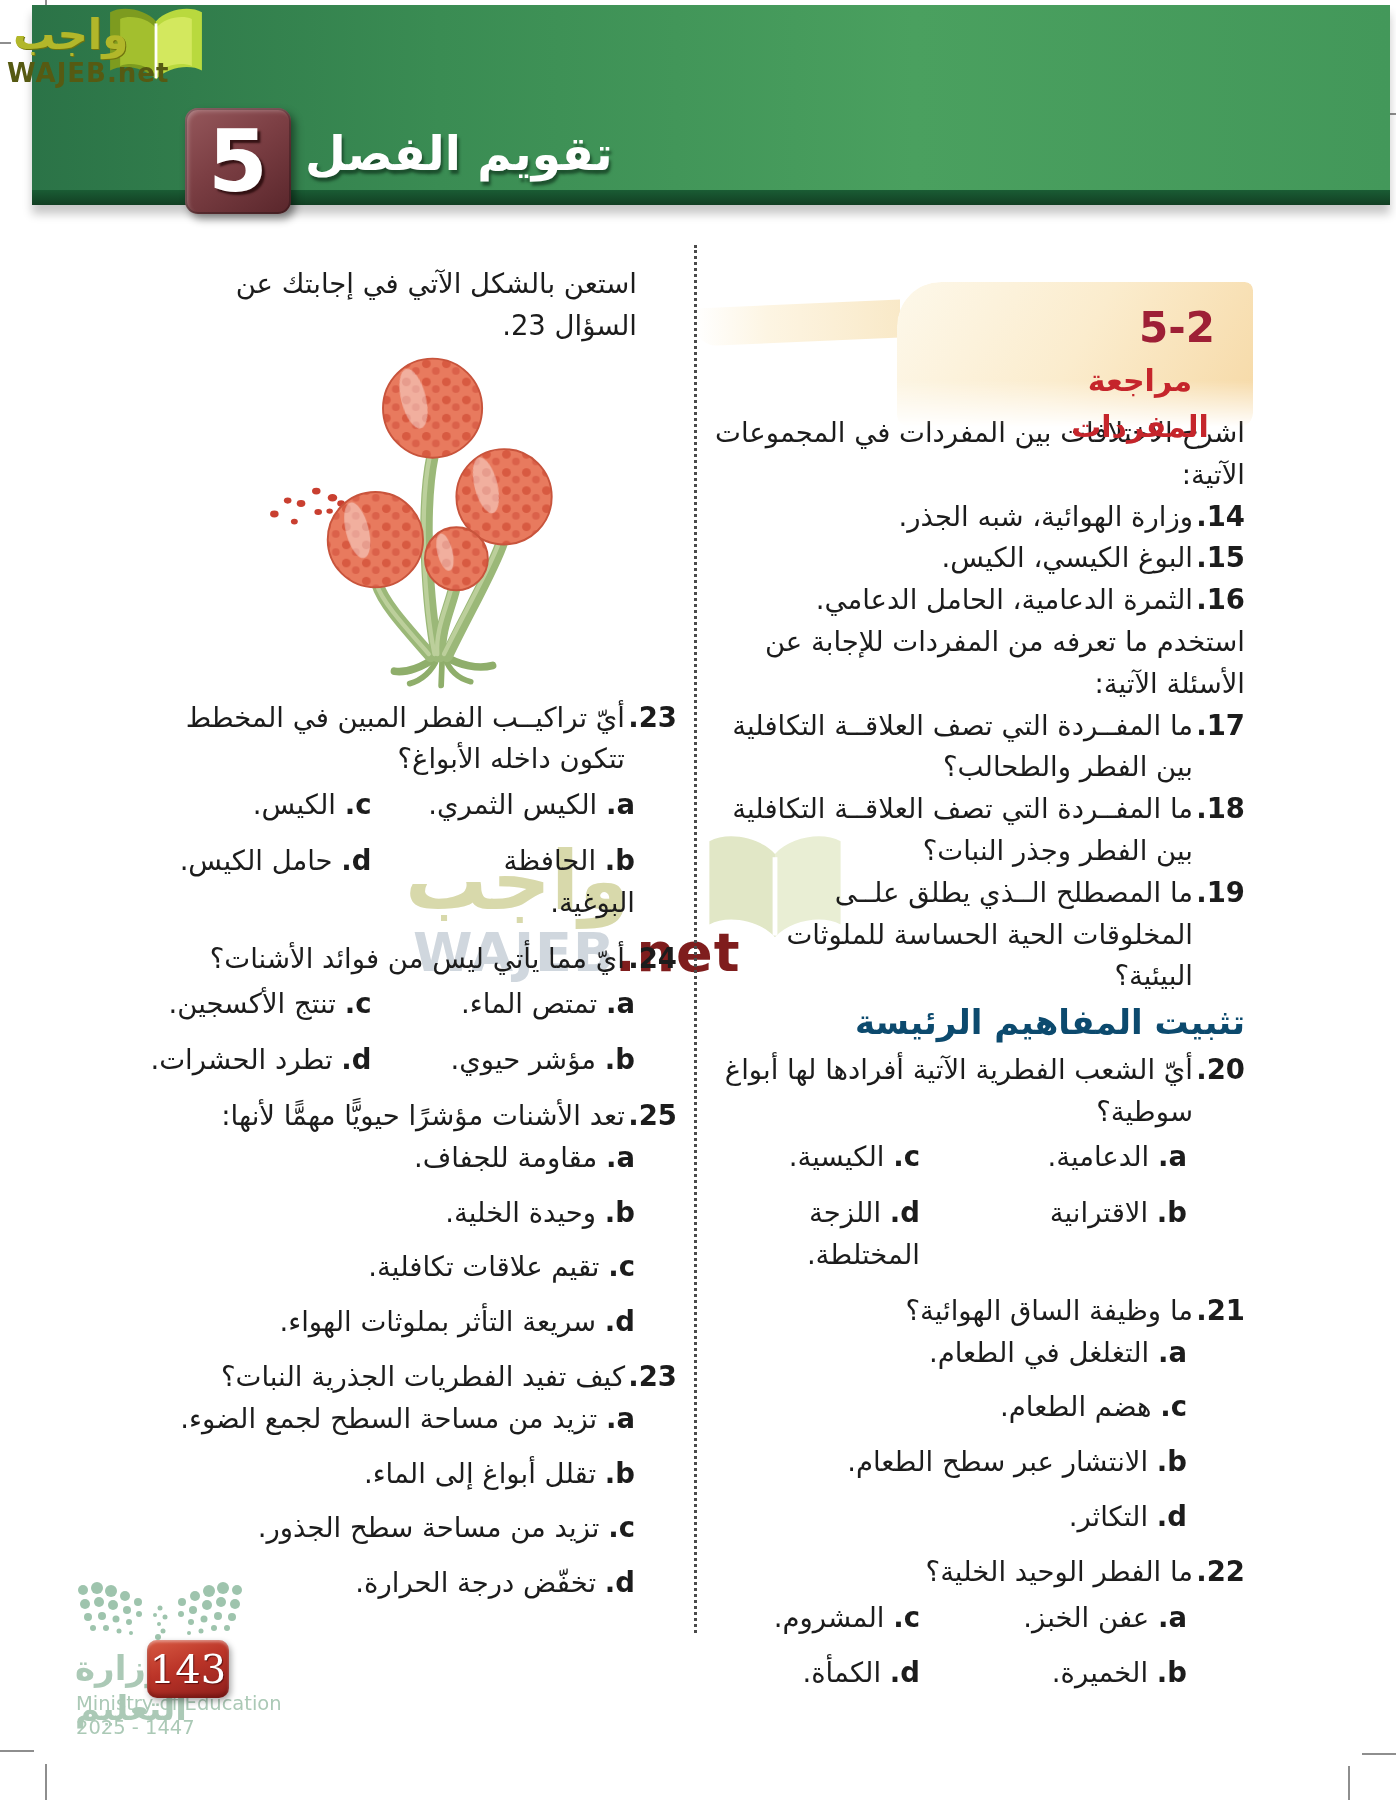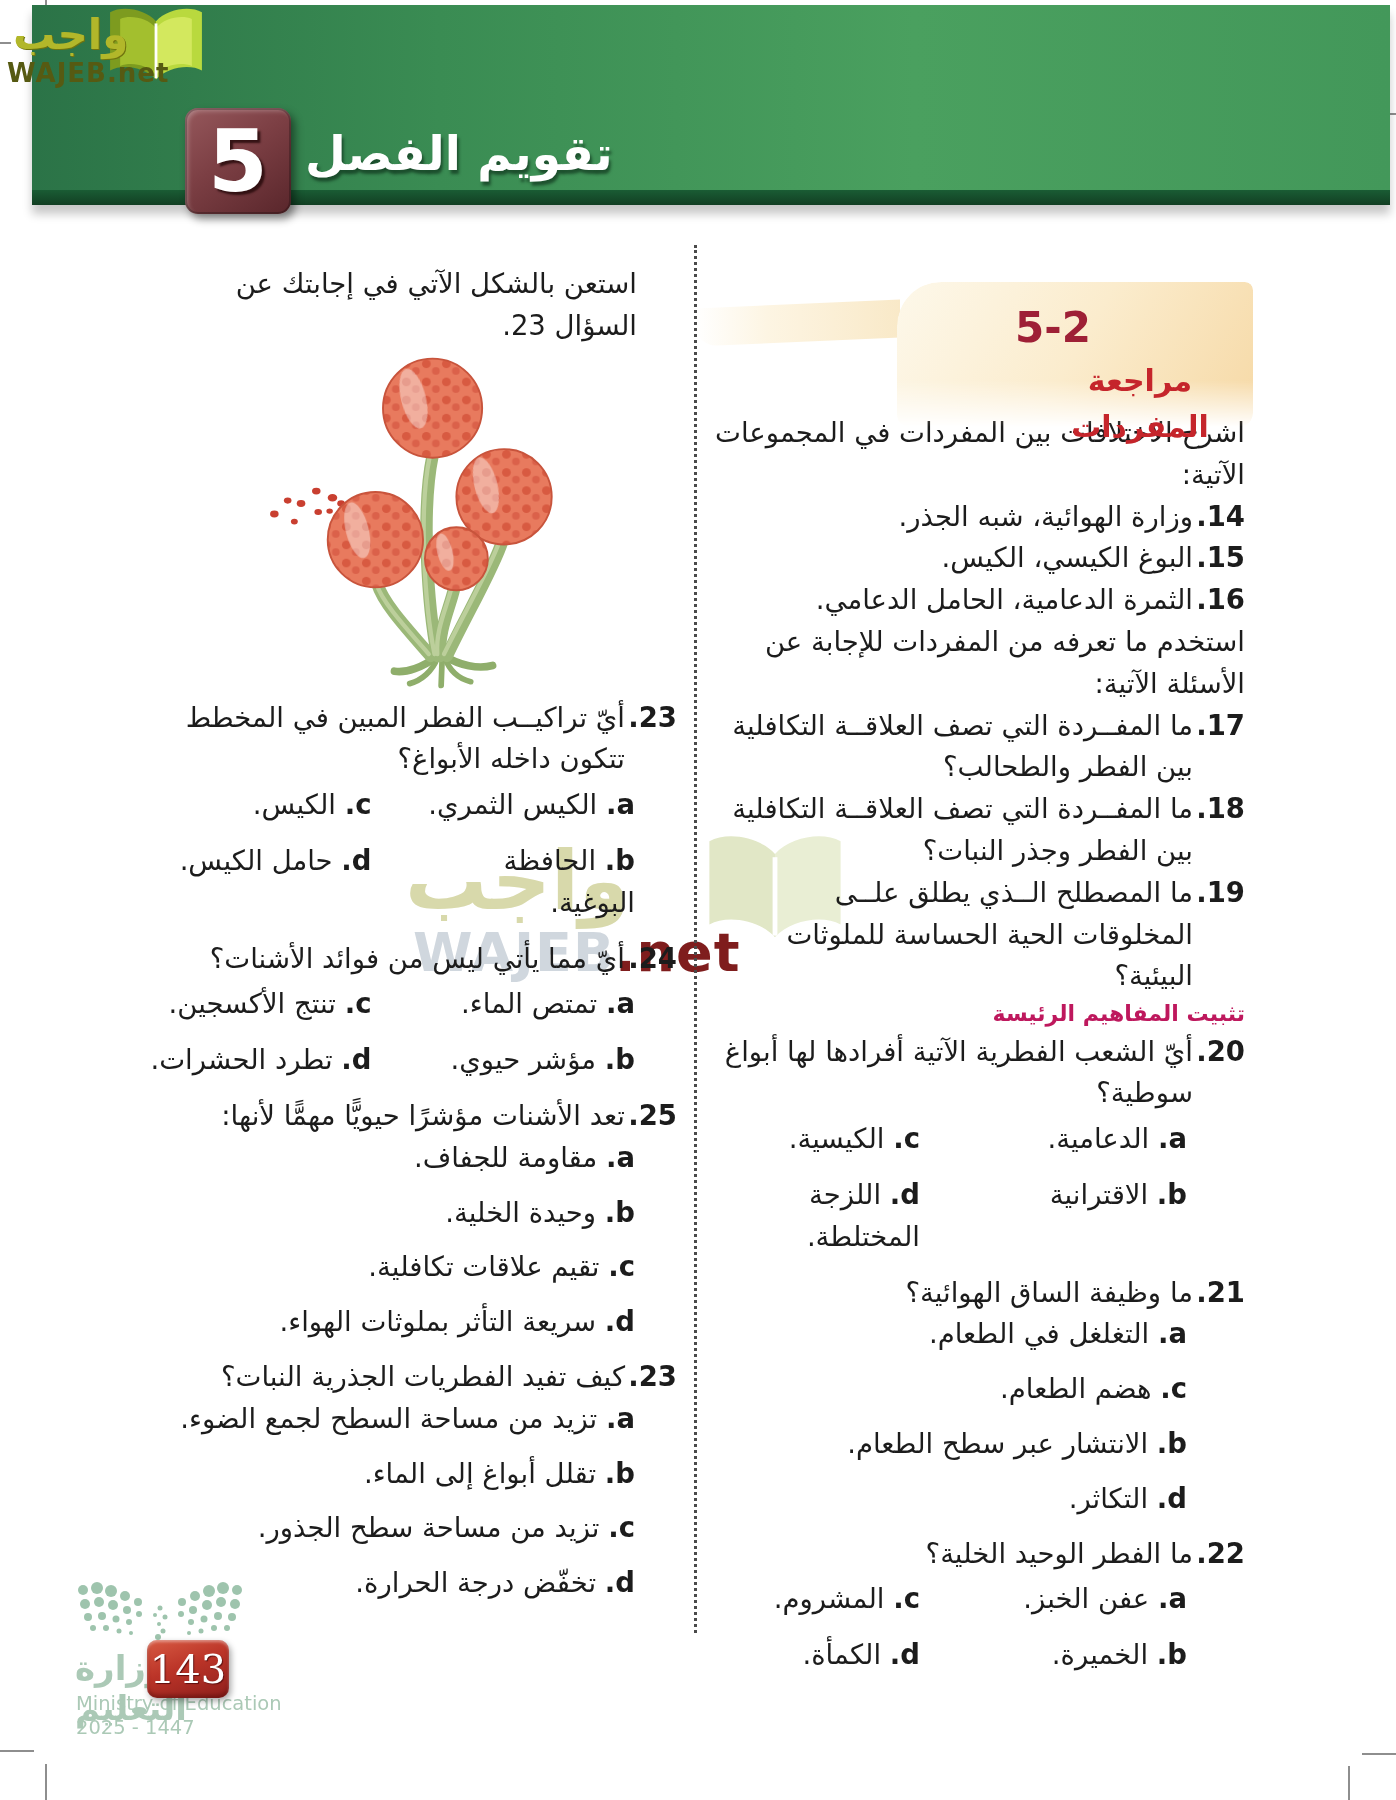--- a/index.html
+++ b/index.html
@@ -53,26 +53,26 @@
   
   .tabwrap{position:relative;height:130px;}
   .tab-main{position:absolute;right:-8px;top:0;width:356px;height:145px;
           background:linear-gradient(120deg,#fdf8ea 0%,#fbeccd 50%,#f6d9a6 100%);
           border-radius:44px 8px 14px 12px;
           -webkit-mask-image:linear-gradient(#000 68%,transparent 100%);
           mask-image:linear-gradient(#000 68%,transparent 100%);}
   .tab-ext{position:absolute;right:345px;top:22px;width:205px;height:38px;
           background:linear-gradient(to left,#f9e9c8,#fdf5e3 65%,rgba(253,246,230,0));
           border-radius:6px 0 0 22px;transform:skewY(-2.5deg);}
-  .tab-num{position:absolute;right:30px;top:14px;width:200px;text-align:left;
+  .tab-num{position:absolute;right:30px;top:14px;width:200px;text-align:right;
           font-size:42px;font-weight:bold;color:#9e2036;}
   .tab-heading{position:absolute;right:-5px;top:76px;width:220px;text-align:center;
           font-size:30px;font-weight:bold;color:#c5252b;}
 
-  .heading-red{color:#be185d;font-size:22px;font-weight:bold;margin:18px 0 14px 0;}
+  .heading-red{color:#0c4a6e;font-size:34px;font-weight:bold;margin:18px 0 14px 0;}
   .intro{margin:0 0 10px 0;}
   .vitem,.q{position:relative;padding-right:52px;margin:0 0 10px 0;}
   .q{margin:14px 0 10px 0;}
   .vnum,.qnum{position:absolute;right:0;top:0;font-weight:bold;}
   .letter{font-weight:bold;}
   .optgrid{display:grid;grid-template-columns:1fr 1fr;row-gap:14px;margin:4px 0 14px 0;}
   .col-right .optgrid .opt,.col-right .optlist .opt{padding-right:58px;}
   .col-left .optgrid .opt,.col-left .optlist .opt{padding-right:42px;}
   .optlist .opt{margin:0 0 13px 0;}
   .fig-intro{padding-right:40px;margin:0 0 8px 0;}

